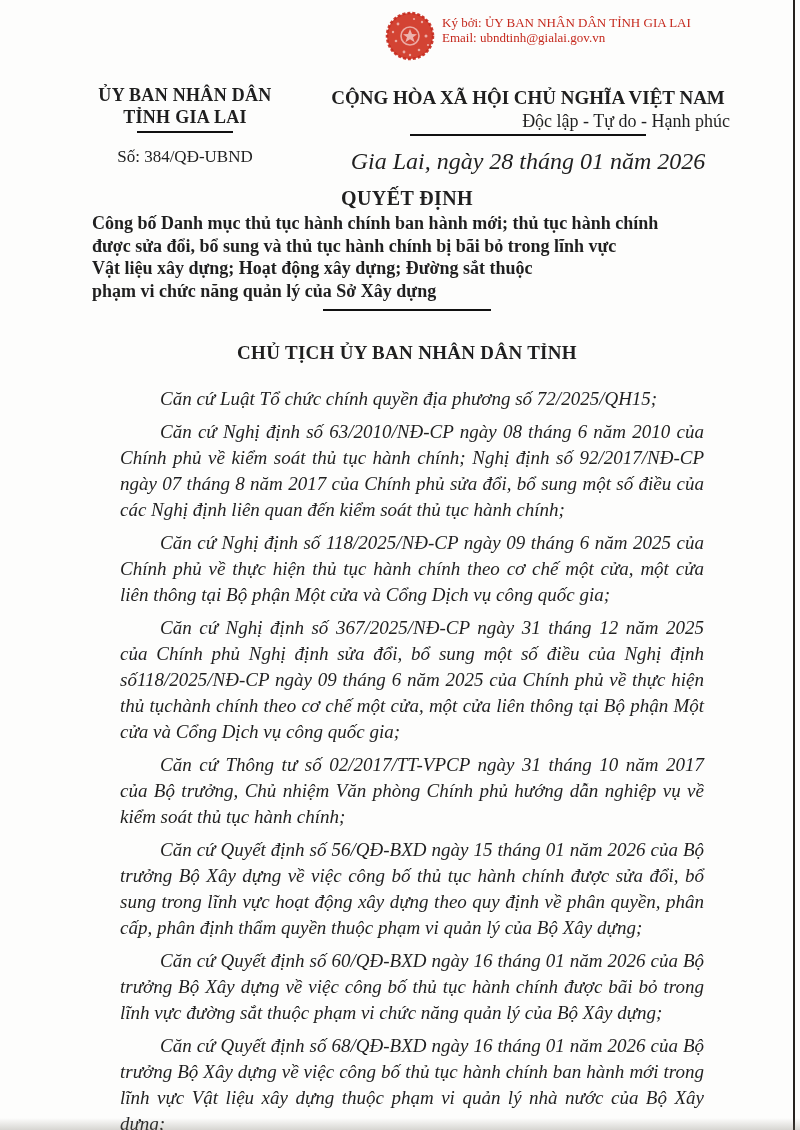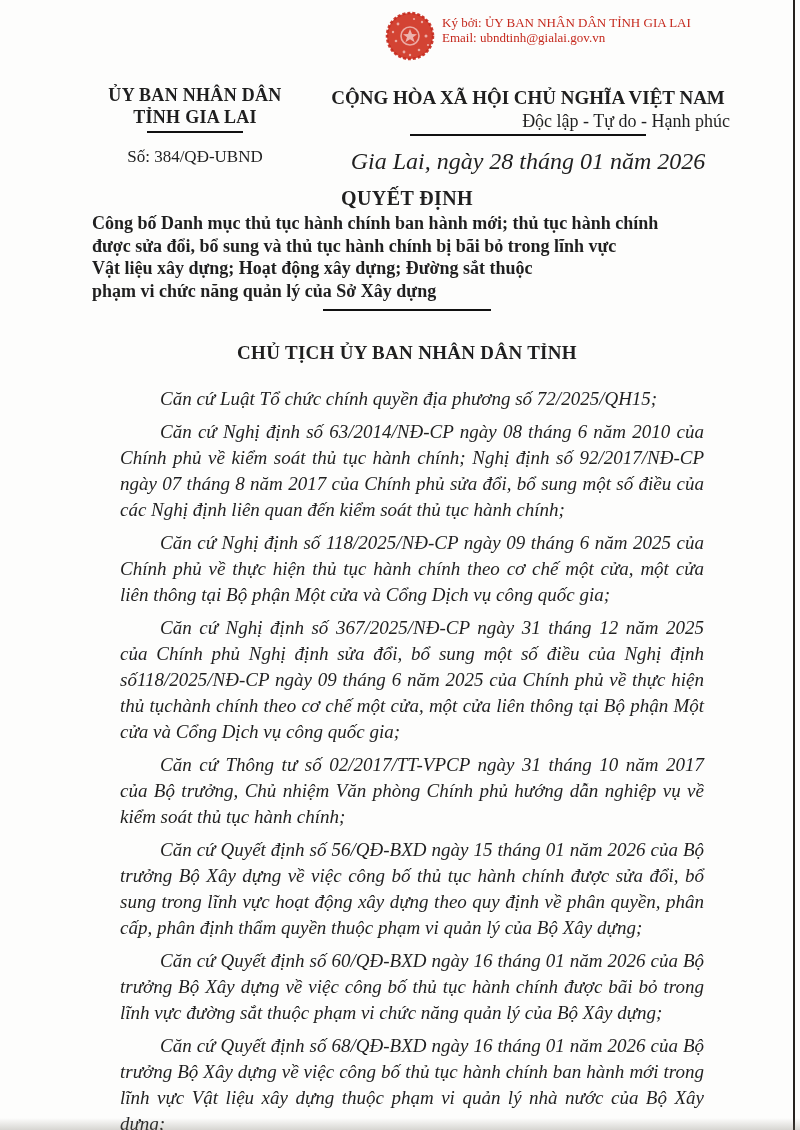--- a/index.html
+++ b/index.html
@@ -29,21 +29,21 @@
   }
   .seal{width:52px;height:52px;flex:0 0 auto;}
   .sig-text{
     margin-left:6px;padding-top:5px;
     color:#c5291d;
     font-size:13px;line-height:15px;
     white-space:nowrap;
   }
   
   .hdr-left{
-    position:absolute;left:80px;top:84px;width:230px;
+    position:absolute;left:70px;top:84px;width:230px;
     text-align:center;
   }
   .hdr-left .l1,.hdr-left .l2{
     font-weight:bold;font-size:18px;line-height:22px;letter-spacing:.3px;
   }
   .rule-issuer{width:96px;height:2px;background:#111;margin:3px auto 0 auto;}
   .doc-number{font-size:17px;margin-top:14px;white-space:nowrap;}
   .hdr-right{
     position:absolute;left:326px;top:86px;width:404px;
     text-align:center;
@@ -126,21 +126,21 @@
       <div class="line">được sửa đổi, bổ sung và thủ tục hành chính bị bãi bỏ trong lĩnh vực</div>
       <div class="line">Vật liệu xây dựng; Hoạt động xây dựng; Đường sắt thuộc</div>
       <div class="line">phạm vi chức năng quản lý của Sở Xây dựng</div>
     </div>
     <div class="title-rule"></div>
 
     <div class="authority">CHỦ TỊCH ỦY BAN NHÂN DÂN TỈNH</div>
 
     <div class="body-text">
       <p>Căn cứ Luật Tổ chức chính quyền địa phương số 72/2025/QH15;</p>
-      <p>Căn cứ Nghị định số 63/2014/NĐ-CP ngày 08 tháng 6 năm 2010 của Chính phủ về kiểm soát thủ tục hành chính; Nghị định số 92/2017/NĐ-CP ngày 07 tháng 8 năm 2017 của Chính phủ sửa đổi, bổ sung một số điều của các Nghị định liên quan đến kiểm soát thủ tục hành chính;</p>
+      <p>Căn cứ Nghị định số 63/2010/NĐ-CP ngày 08 tháng 6 năm 2010 của Chính phủ về kiểm soát thủ tục hành chính; Nghị định số 92/2017/NĐ-CP ngày 07 tháng 8 năm 2017 của Chính phủ sửa đổi, bổ sung một số điều của các Nghị định liên quan đến kiểm soát thủ tục hành chính;</p>
       <p>Căn cứ Nghị định số 118/2025/NĐ-CP ngày 09 tháng 6 năm 2025 của Chính phủ về thực hiện thủ tục hành chính theo cơ chế một cửa, một cửa liên thông tại Bộ phận Một cửa và Cổng Dịch vụ công quốc gia;</p>
       <p>Căn cứ Nghị định số 367/2025/NĐ-CP ngày 31 tháng 12 năm 2025 của Chính phủ Nghị định sửa đổi, bổ sung một số điều của Nghị định số118/2025/NĐ-CP ngày 09 tháng 6 năm 2025 của Chính phủ về thực hiện thủ tụchành chính theo cơ chế một cửa, một cửa liên thông tại Bộ phận Một cửa và Cổng Dịch vụ công quốc gia;</p>
       <p>Căn cứ Thông tư số 02/2017/TT-VPCP ngày 31 tháng 10 năm 2017 của Bộ trưởng, Chủ nhiệm Văn phòng Chính phủ hướng dẫn nghiệp vụ về kiểm soát thủ tục hành chính;</p>
       <p>Căn cứ Quyết định số 56/QĐ-BXD ngày 15 tháng 01 năm 2026 của Bộ trưởng Bộ Xây dựng về việc công bố thủ tục hành chính được sửa đổi, bổ sung trong lĩnh vực hoạt động xây dựng theo quy định về phân quyền, phân cấp, phân định thẩm quyền thuộc phạm vi quản lý của Bộ Xây dựng;</p>
       <p>Căn cứ Quyết định số 60/QĐ-BXD ngày 16 tháng 01 năm 2026 của Bộ trưởng Bộ Xây dựng về việc công bố thủ tục hành chính được bãi bỏ trong lĩnh vực đường sắt thuộc phạm vi chức năng quản lý của Bộ Xây dựng;</p>
       <p>Căn cứ Quyết định số 68/QĐ-BXD ngày 16 tháng 01 năm 2026 của Bộ trưởng Bộ Xây dựng về việc công bố thủ tục hành chính ban hành mới trong lĩnh vực Vật liệu xây dựng thuộc phạm vi quản lý nhà nước của Bộ Xây dựng;</p>
     </div>
   </div>
 
   <div class="edge-line"></div>

